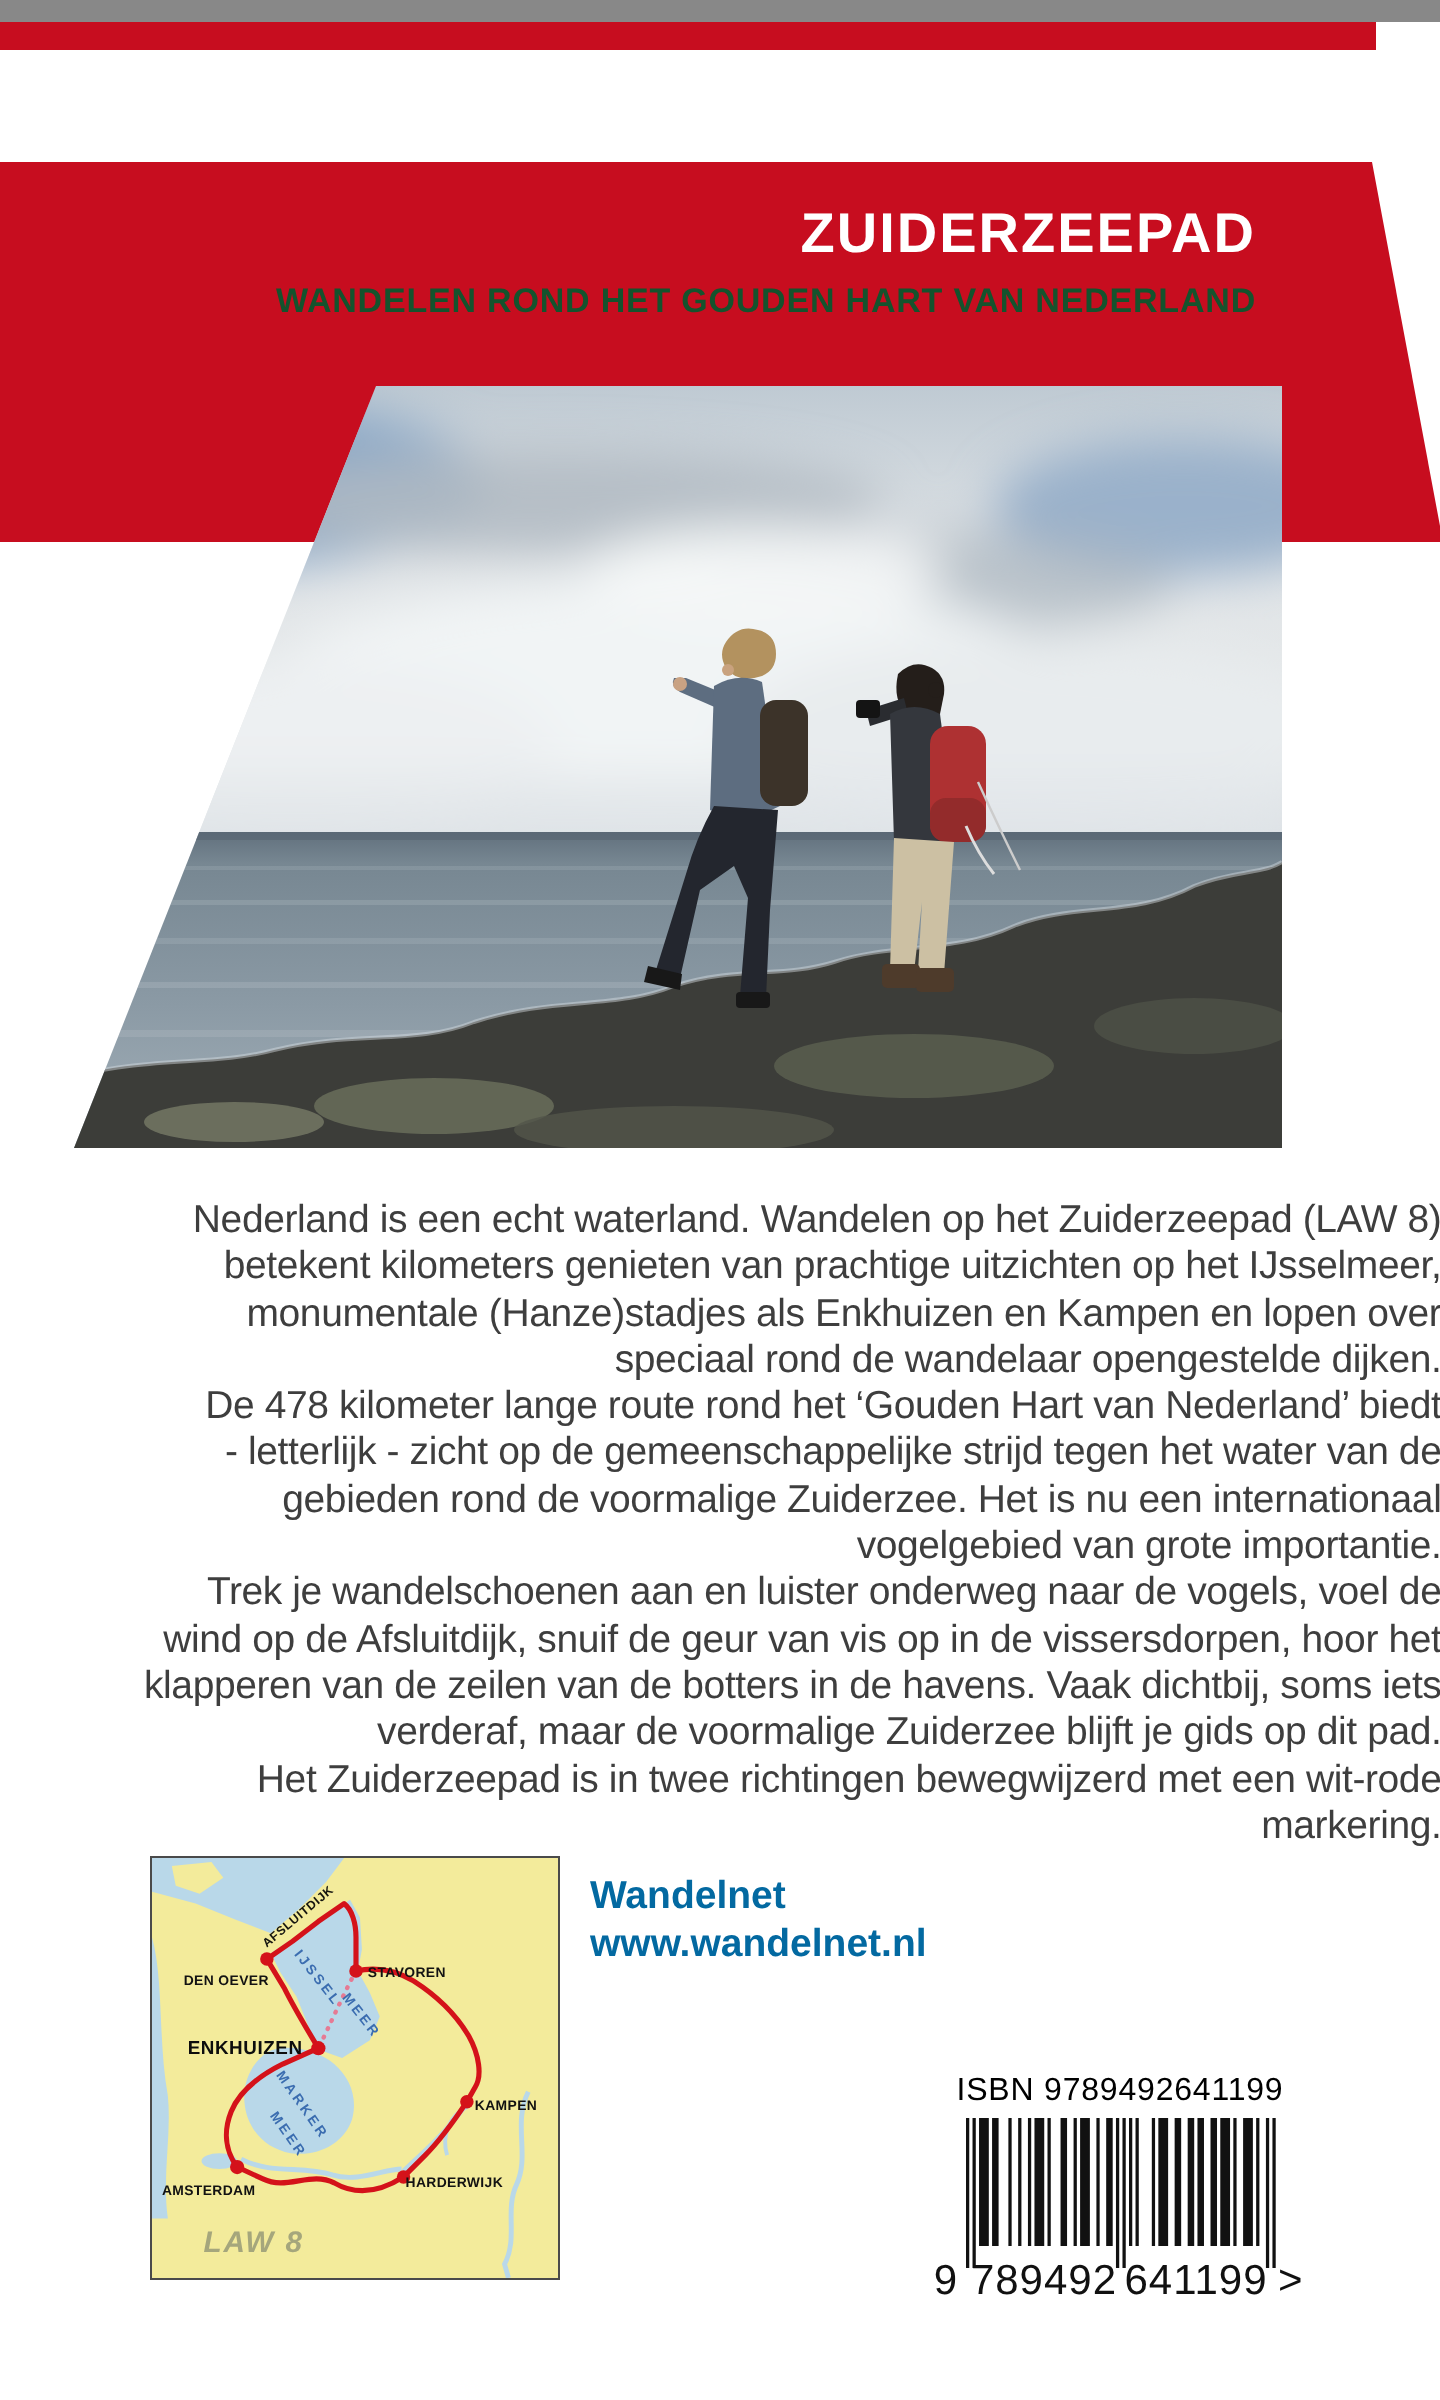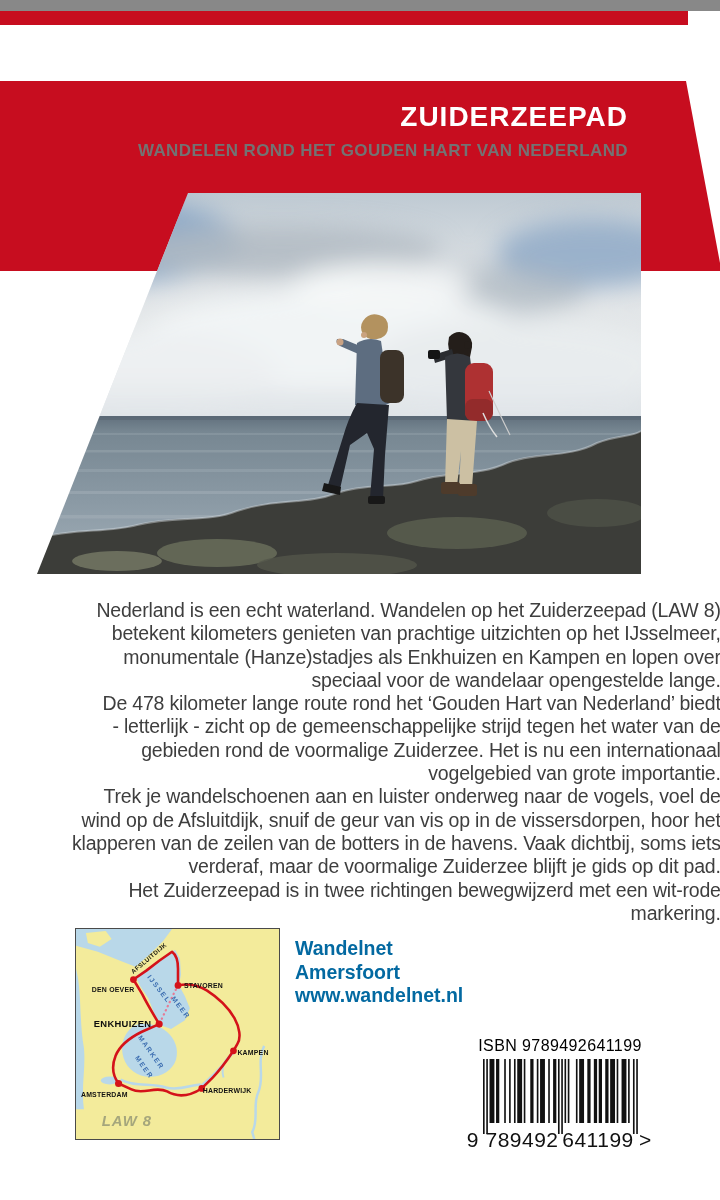--- a/index.html
+++ b/index.html
@@ -6,21 +6,21 @@
   .cover{position:relative;width:720px;height:1200px;background:#ffffff;overflow:hidden;
          font-family:"Liberation Sans",sans-serif;margin:11px auto;}
   .abs{position:absolute;}
   
   .top-strip{left:0;top:0;width:688px;height:14px;background:#c70d1f;}
   .banner{left:0;top:70px;width:720px;height:190px;background:#c70d1f;}
   .banner-notch{left:686px;top:70px;width:34px;height:182px;background:#ffffff;
                 clip-path:polygon(0 0,100% 0,100% 100%);}
   .title{top:90px;right:92px;color:#fff;font-weight:bold;font-size:28px;letter-spacing:1px;
          white-space:nowrap;}
-  .subtitle{top:130px;right:92px;color:#737373;font-weight:bold;font-size:17px;
+  .subtitle{top:130px;right:92px;color:#14532d;font-weight:bold;font-size:17px;
             letter-spacing:.4px;white-space:nowrap;}
   
   .photo{left:37px;top:182px;width:604px;height:381px;
          clip-path:polygon(151px 0,604px 0,604px 381px,0 381px);}
   
   .body-text{left:72px;top:588px;color:#3e3e3e;font-size:19.5px;line-height:23.3px;
              letter-spacing:-0.2px;text-align:right;}
   .bline{white-space:nowrap;}
   
   .route-map{left:75px;top:917px;width:205px;height:212px;border:1.5px solid #4a4a4a;
@@ -140,21 +140,21 @@
         <rect x="404" y="289" width="19" height="12" rx="2.5" fill="#4e3b2b"></rect>
         <rect x="421" y="291" width="19" height="12" rx="2.5" fill="#4e3b2b"></rect>
       </g>
     </svg>
   </div>
 
   <div class="abs body-text">
     <div class="bline">Nederland is een echt waterland. Wandelen op het Zuiderzeepad (LAW 8)</div>
     <div class="bline">betekent kilometers genieten van prachtige uitzichten op het IJsselmeer,</div>
     <div class="bline">monumentale (Hanze)stadjes als Enkhuizen en Kampen en lopen over</div>
-    <div class="bline">speciaal voor de wandelaar opengestelde lange.</div>
+    <div class="bline">speciaal rond de wandelaar opengestelde dijken.</div>
     <div class="bline">De 478 kilometer lange route rond het ‘Gouden Hart van Nederland’ biedt</div>
     <div class="bline">- letterlijk - zicht op de gemeenschappelijke strijd tegen het water van de</div>
     <div class="bline">gebieden rond de voormalige Zuiderzee. Het is nu een internationaal</div>
     <div class="bline">vogelgebied van grote importantie.</div>
     <div class="bline">Trek je wandelschoenen aan en luister onderweg naar de vogels, voel de</div>
     <div class="bline">wind op de Afsluitdijk, snuif de geur van vis op in de vissersdorpen, hoor het</div>
     <div class="bline">klapperen van de zeilen van de botters in de havens. Vaak dichtbij, soms iets</div>
     <div class="bline">verderaf, maar de voormalige Zuiderzee blijft je gids op dit pad.</div>
     <div class="bline">Het Zuiderzeepad is in twee richtingen bewegwijzerd met een wit-rode</div>
     <div class="bline">markering.</div>
@@ -205,21 +205,20 @@
         <text class="map-water-label" x="104" y="81" text-anchor="middle" transform="rotate(52 104 81)">MEER</text>
         <text class="map-water-label" x="74" y="126" text-anchor="middle" transform="rotate(55 74 126)">MARKER</text>
         <text class="map-water-label" x="67" y="141" text-anchor="middle" transform="rotate(55 67 141)">MEER</text>
         <text class="map-law" x="26" y="199">LAW 8</text>
       </g>
     </svg>
   </div>
 
   <div class="abs publisher">
     <div>Wandelnet</div>
-    <div>Amersfoort</div>
     <div>www.wandelnet.nl</div>
   </div>
 
   <div class="abs isbn-label">ISBN 9789492641199</div>
   <div class="abs barcode">
     <svg id="barcode-svg" viewBox="0 0 210 95" width="210" height="95">
       <g id="barcode-bars">
           <rect x="28.00" y="2" width="1.63" height="75" fill="#111"></rect>
           <rect x="31.26" y="2" width="1.63" height="75" fill="#111"></rect>
           <rect x="34.52" y="2" width="4.89" height="64" fill="#111"></rect>

